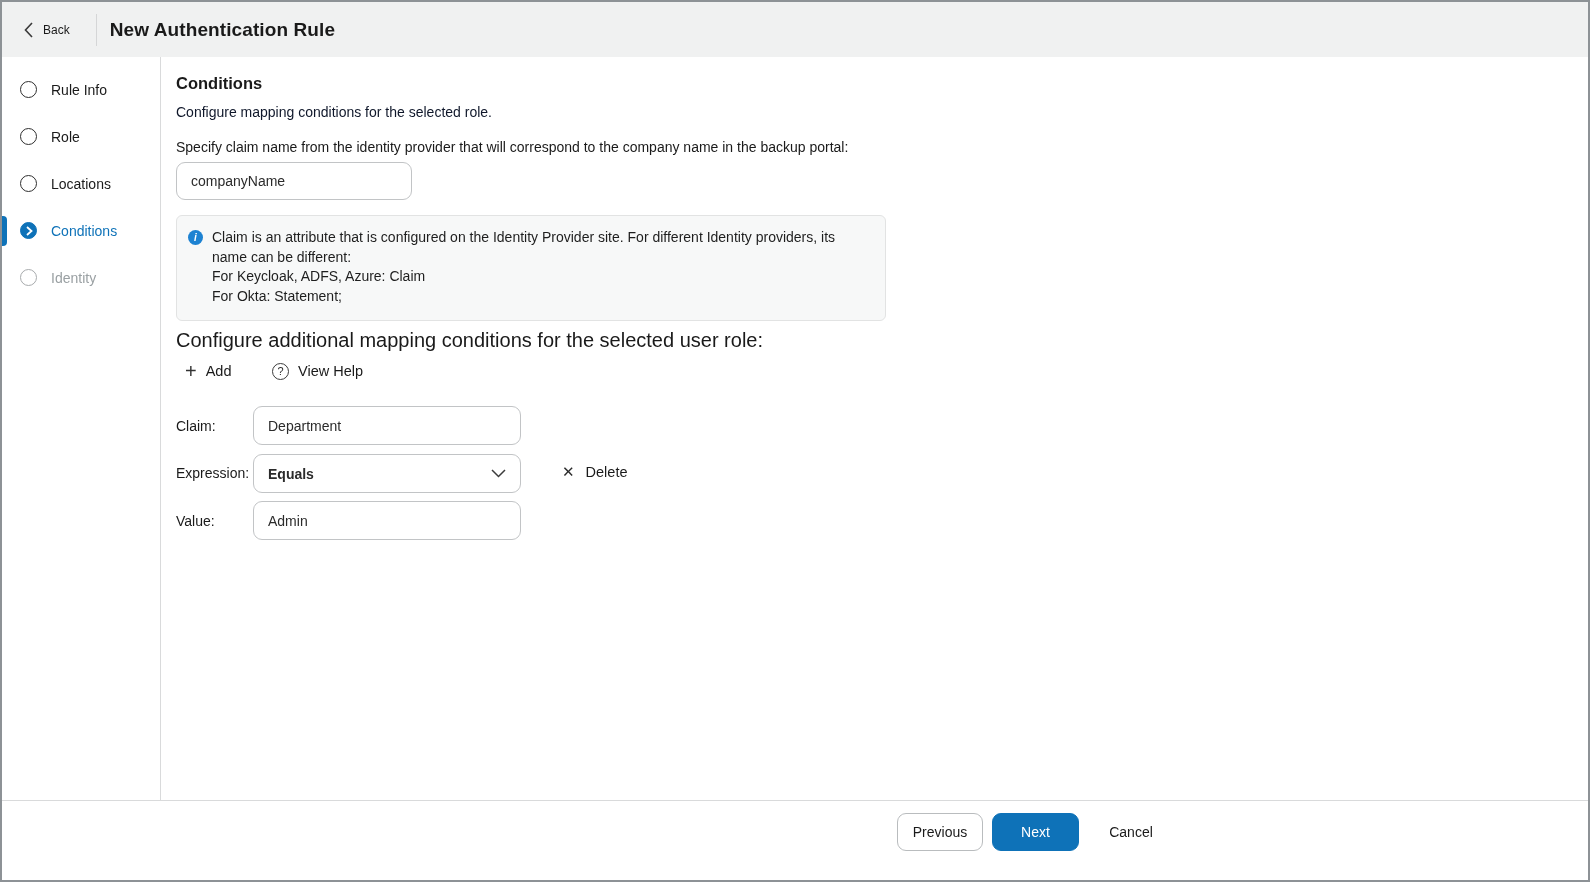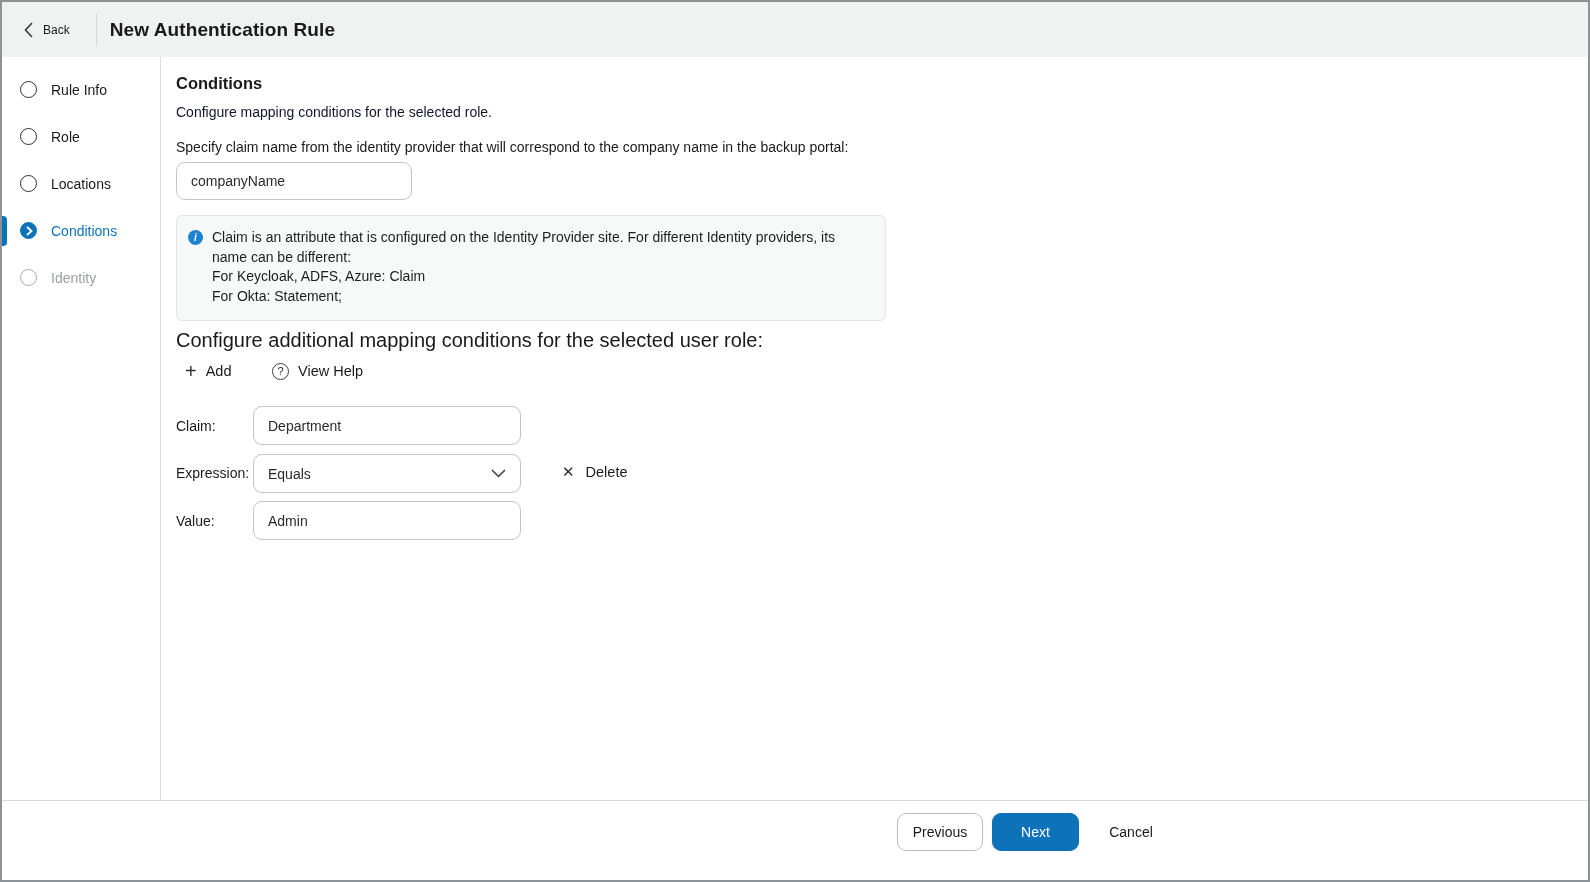--- a/index.html
+++ b/index.html
@@ -130,20 +130,21 @@
 
   .input-claim { position:absolute; left:251px; top:404px; width:268px; height:39px; }
   .input-value { position:absolute; left:251px; top:499px; width:268px; height:39px; }
 
   .select-box {
     position:absolute; left:251px; top:452px; width:268px; height:39px;
     border:1px solid #c2c4c6; border-radius:9px; background:#fff;
     display:flex; align-items:center;
     padding:0 14px; font-size:14px; color:#2b2b2b;
     cursor:pointer;
+    font-weight:bold;
   }
   .select-box .chev { margin-left:auto; display:flex; align-items:center; }
 
   .delete-btn {
     position:absolute; left:560px; top:461px;
     display:flex; align-items:center; gap:11px;
     background:none; border:none; cursor:pointer;
     font-family:inherit; font-size:14.5px; color:#1a1a1a;
   }
   .x-glyph { font-size:15px; color:#2c2c2c; }

